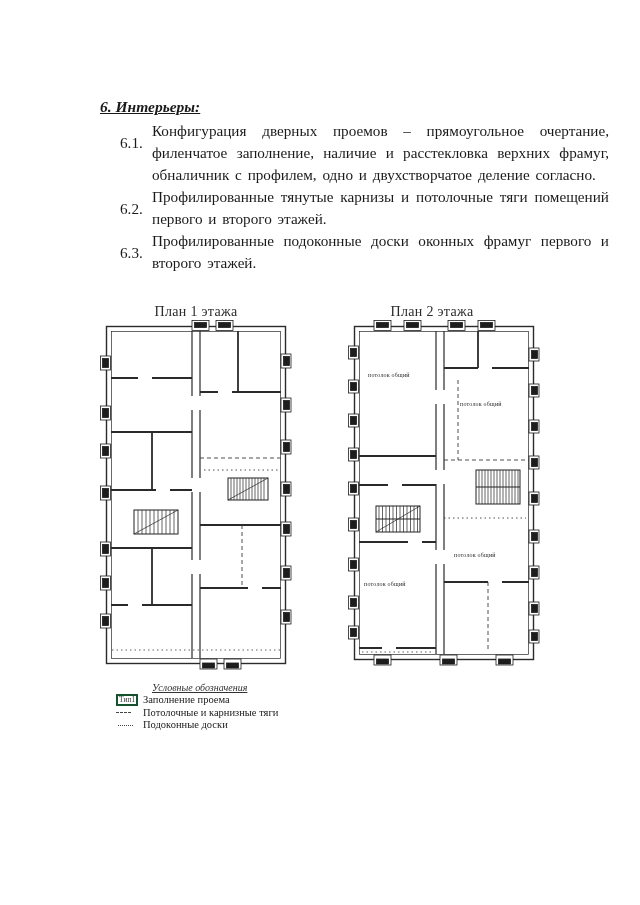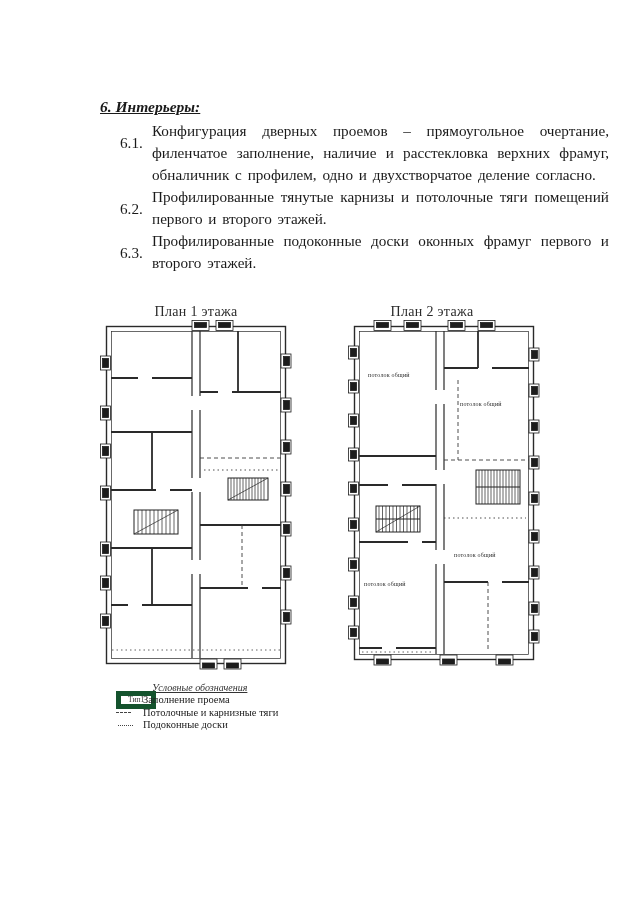--- a/index.html
+++ b/index.html
@@ -32,21 +32,21 @@
   .legend{position:absolute;left:116px;top:682px;font-size:10.5px;color:#222;}
   .legend-heading{
     font-style:italic;text-decoration:underline;margin-left:36px;
     margin-bottom:1px;font-size:10px;color:#333;
   }
   .legend-item{display:flex;align-items:center;line-height:12.5px;height:12.5px;}
   .legend-sym{
     width:27px;flex:0 0 27px;display:flex;align-items:center;
     font-size:7.5px;color:#333;
   }
-  .sym-type{border:5px solid #14532d;padding:0 7px;line-height:8px;}
+  .sym-type{border:2px solid #14532d;padding:0 1px;line-height:8px;}
   .line-dashed{display:inline-block;width:15px;border-top:1px dashed #444;height:0;}
   .line-dotted{display:inline-block;width:15px;border-top:1px dotted #444;height:0;margin-left:2px;}
   .legend-label{white-space:nowrap;}
   svg text{font-family:"Liberation Serif", serif;}
 </style>
 </head>
 <body>
 
 <div class="doc-text">
   <p class="doc-heading">6. Интерьеры:</p>

